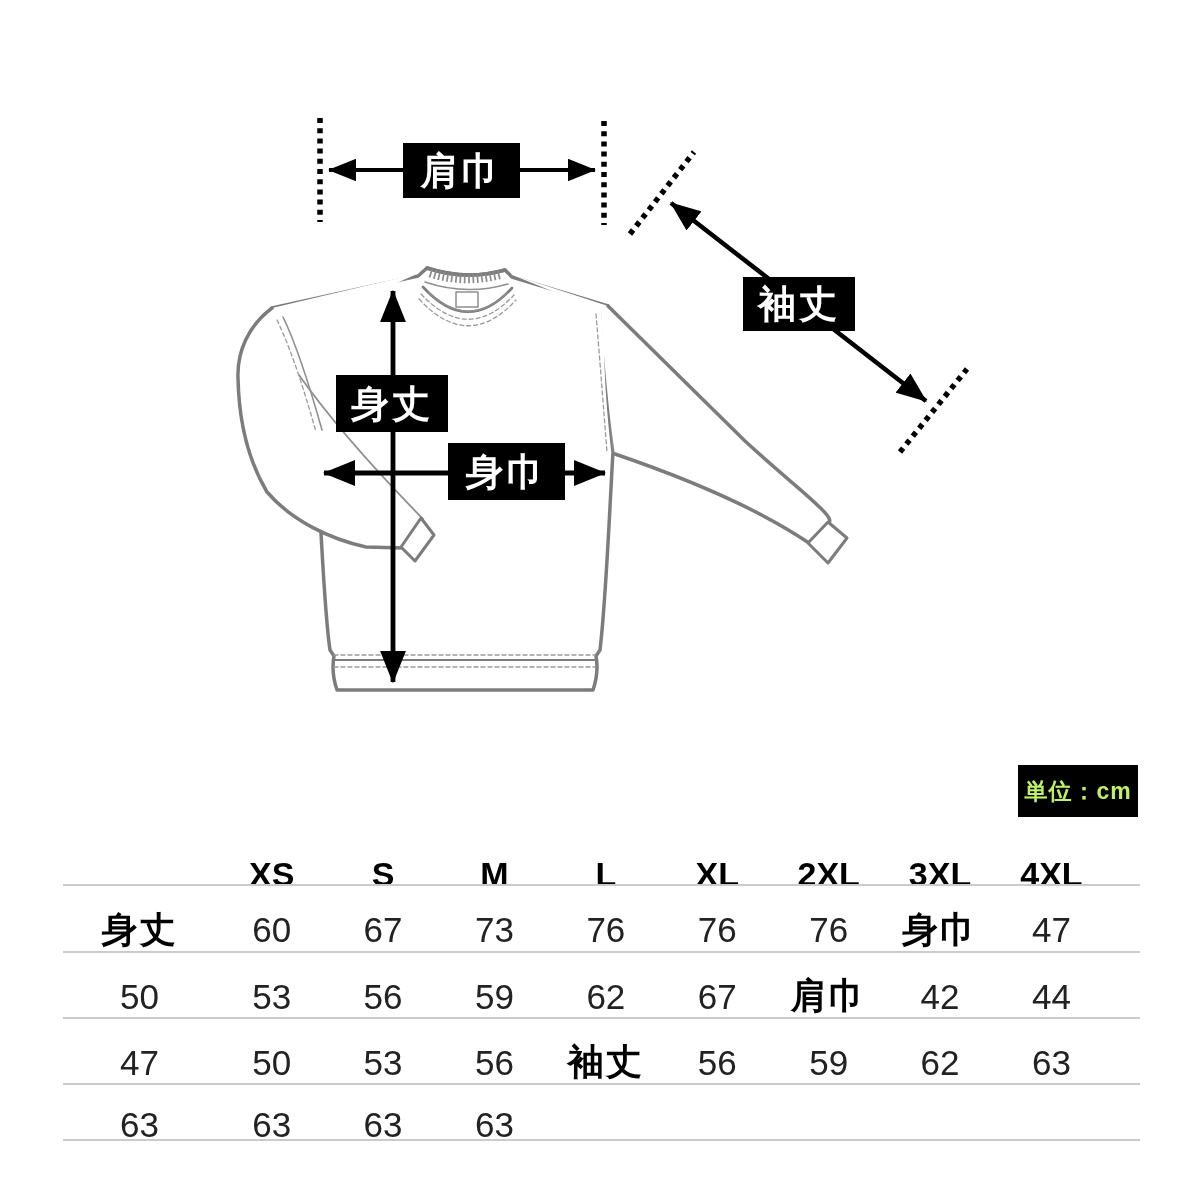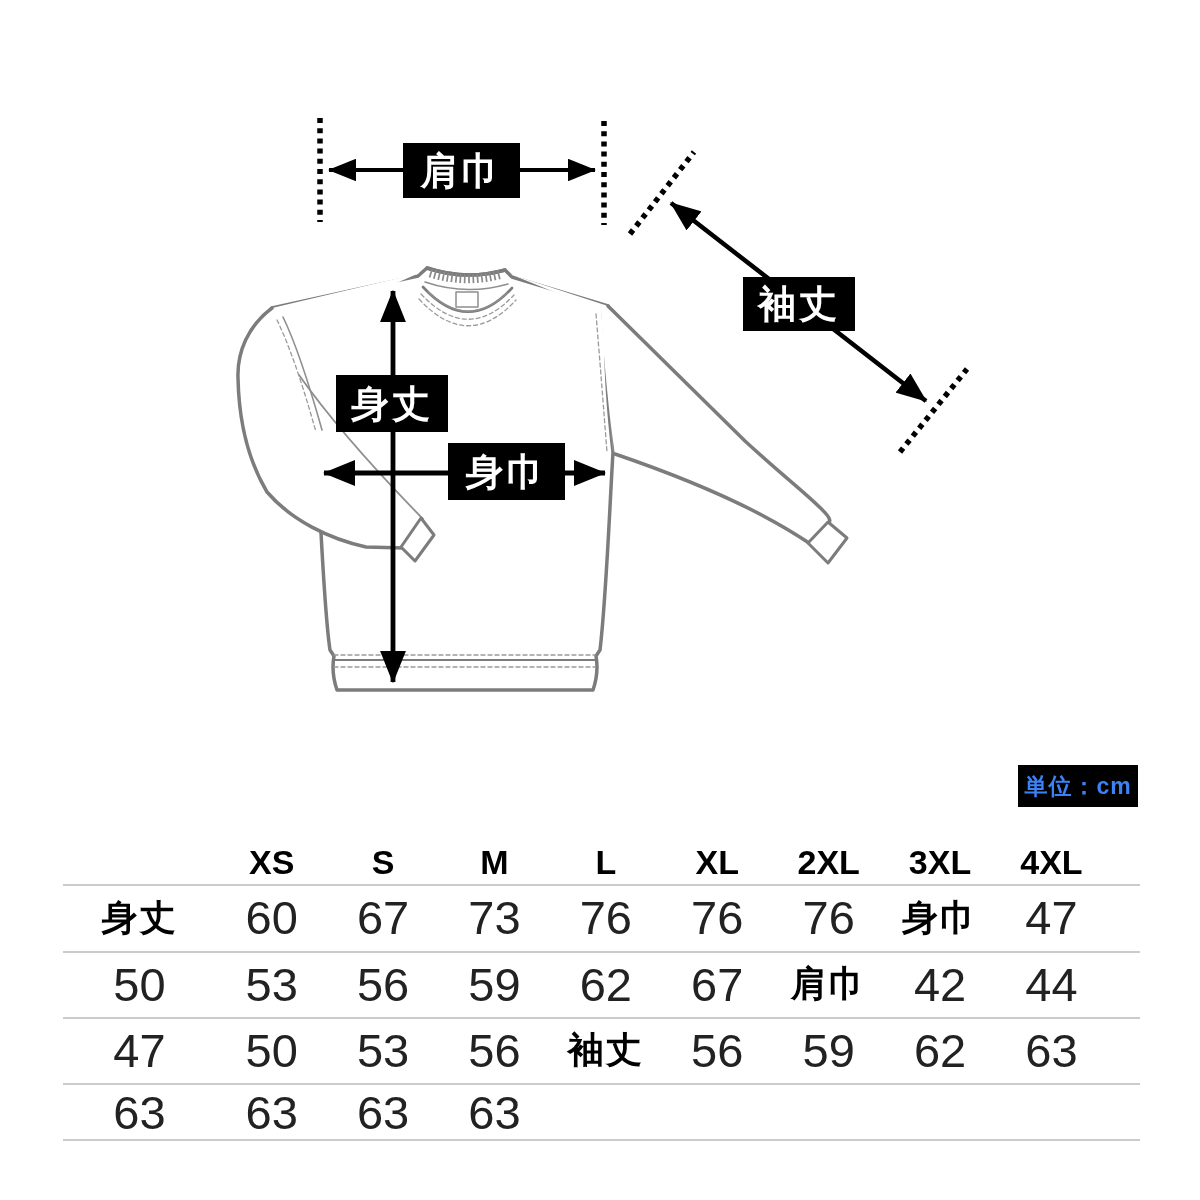--- a/index.html
+++ b/index.html
@@ -25,56 +25,56 @@
     font-weight: 600;
     letter-spacing: 3px;
     line-height: 1;
     white-space: nowrap;
   }
   .unit-badge {
     position: absolute;
     left: 1018px;
     top: 765px;
     width: 120px;
-    height: 42px;
+    height: 52px;
     background: #000000;
-    color: #3b82f6;
+    color: #bef264;
     display: flex;
     align-items: center;
     justify-content: center;
     font-size: 23px;
     font-weight: 600;
     letter-spacing: 1px;
     white-space: nowrap;
   }
 
   
   .size-table {
     position: absolute;
     left: 63px;
     top: 840px;
     width: 1077px;
     height: 310px;
   }
   .size-grid {
     position: absolute;
-    left: 0; top: 0;
+    left: 0; top: 12px;
     display: grid;
     grid-template-columns: 153px repeat(8, 111.4px);
     grid-template-rows: 44px 67px 66px 66px 58px;
   }
   .cell {
     display: flex;
     align-items: center;
     justify-content: center;
     line-height: 1;
   }
   .col-header { font-size: 34px; font-weight: 700; color: #000000; }
   .row-label  { font-size: 36px; font-weight: 700; color: #000000; letter-spacing: 2px; }
-  .value-cell { font-size: 47px; font-weight: 400; color: #222222; }
+  .value-cell { font-size: 35px; font-weight: 400; color: #222222; }
   .t-line {
     position: absolute;
     left: 0;
     width: 1077px;
     height: 2px;
     background: #cbcbcb;
   }
 </style>
 </head>
 <body>

